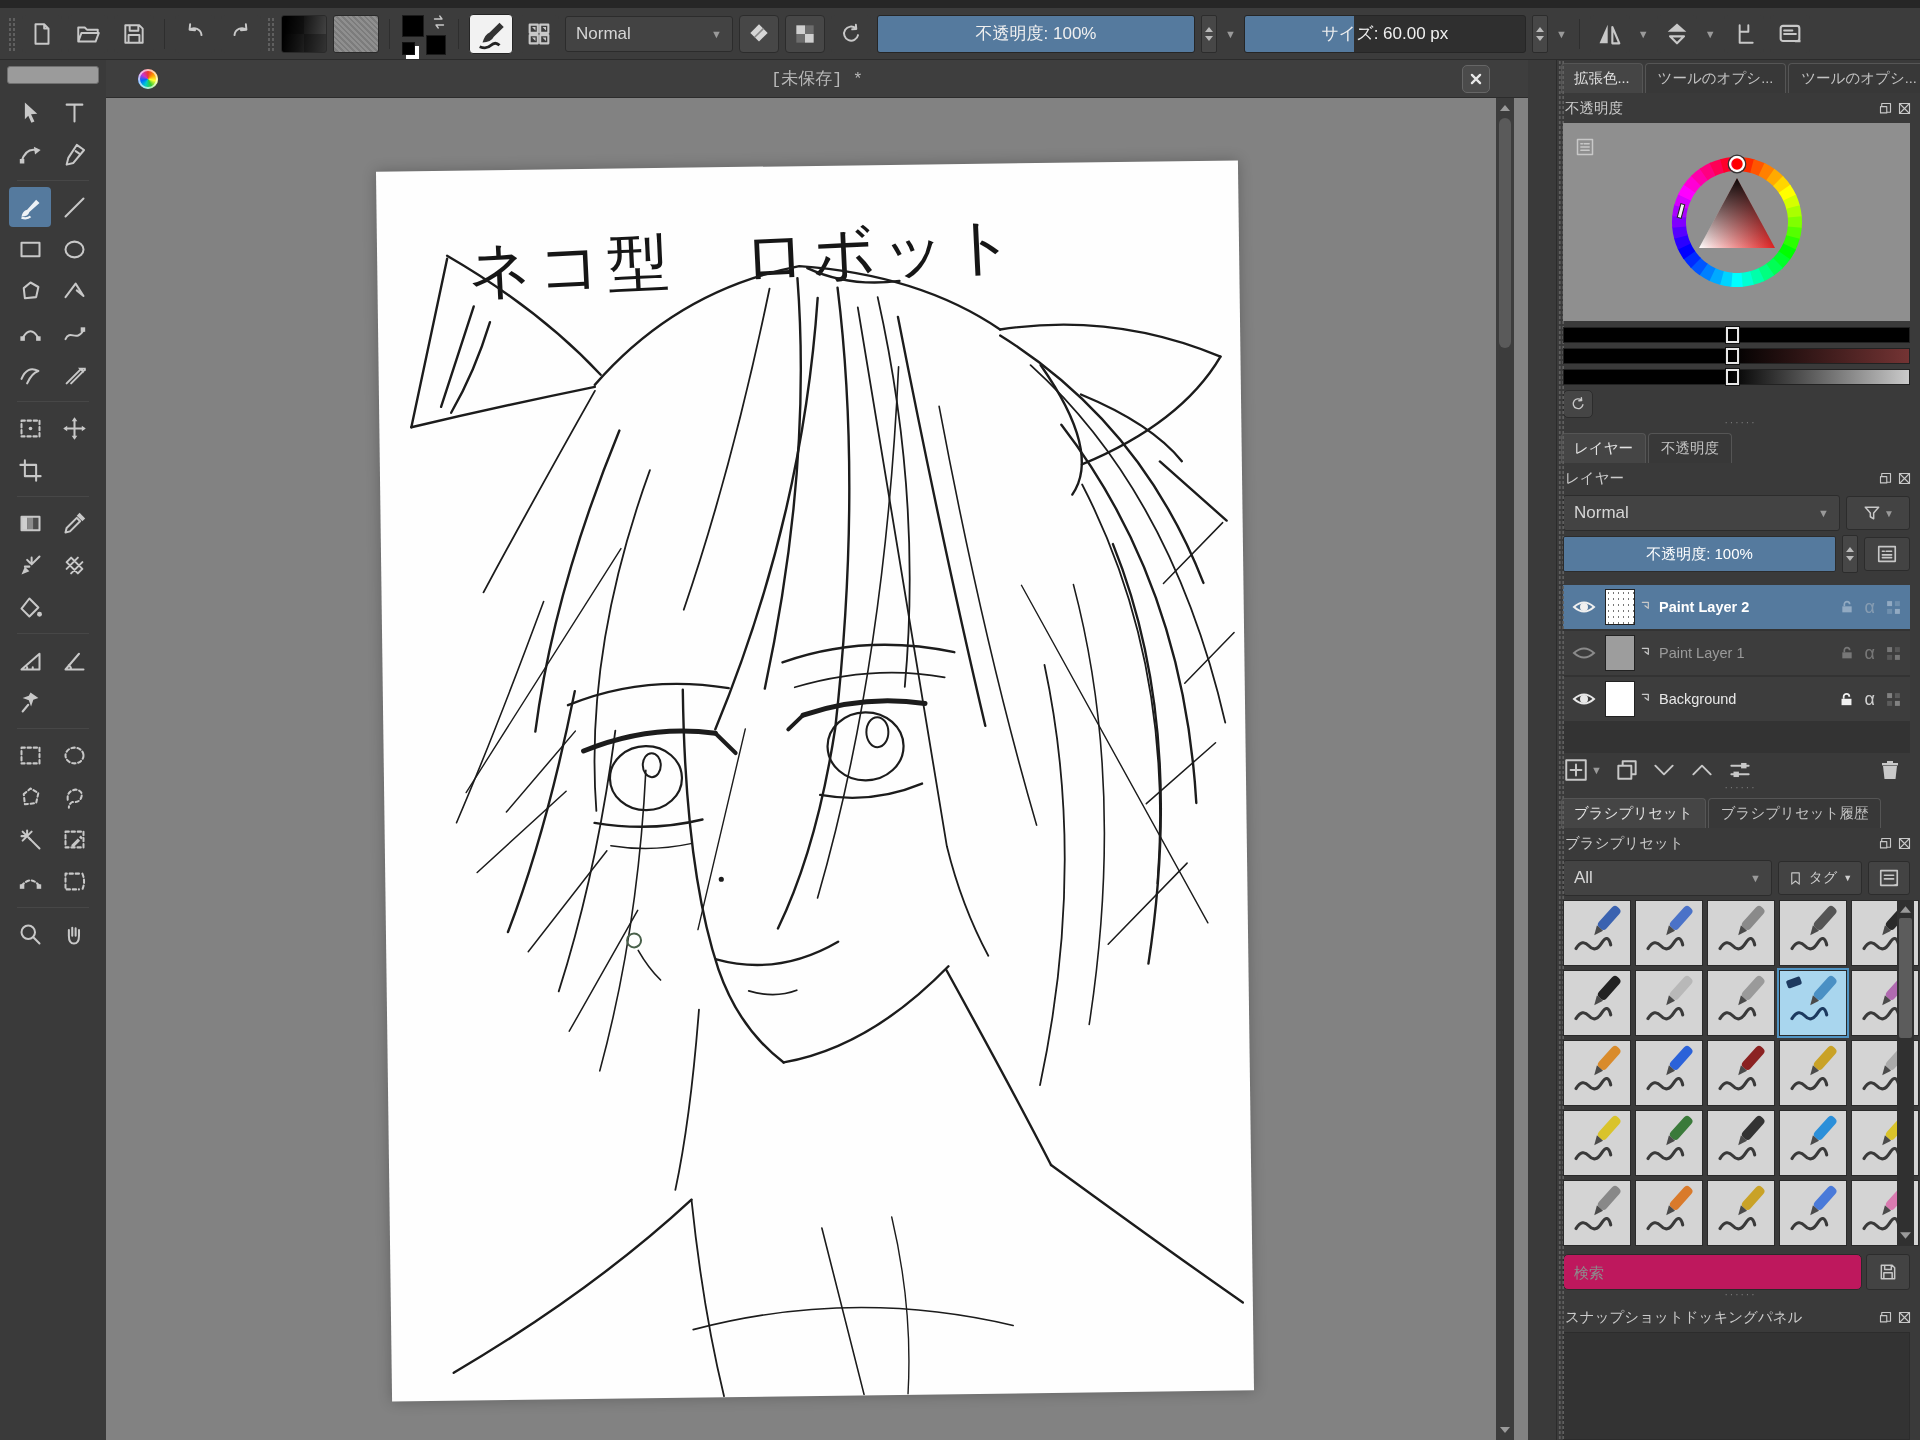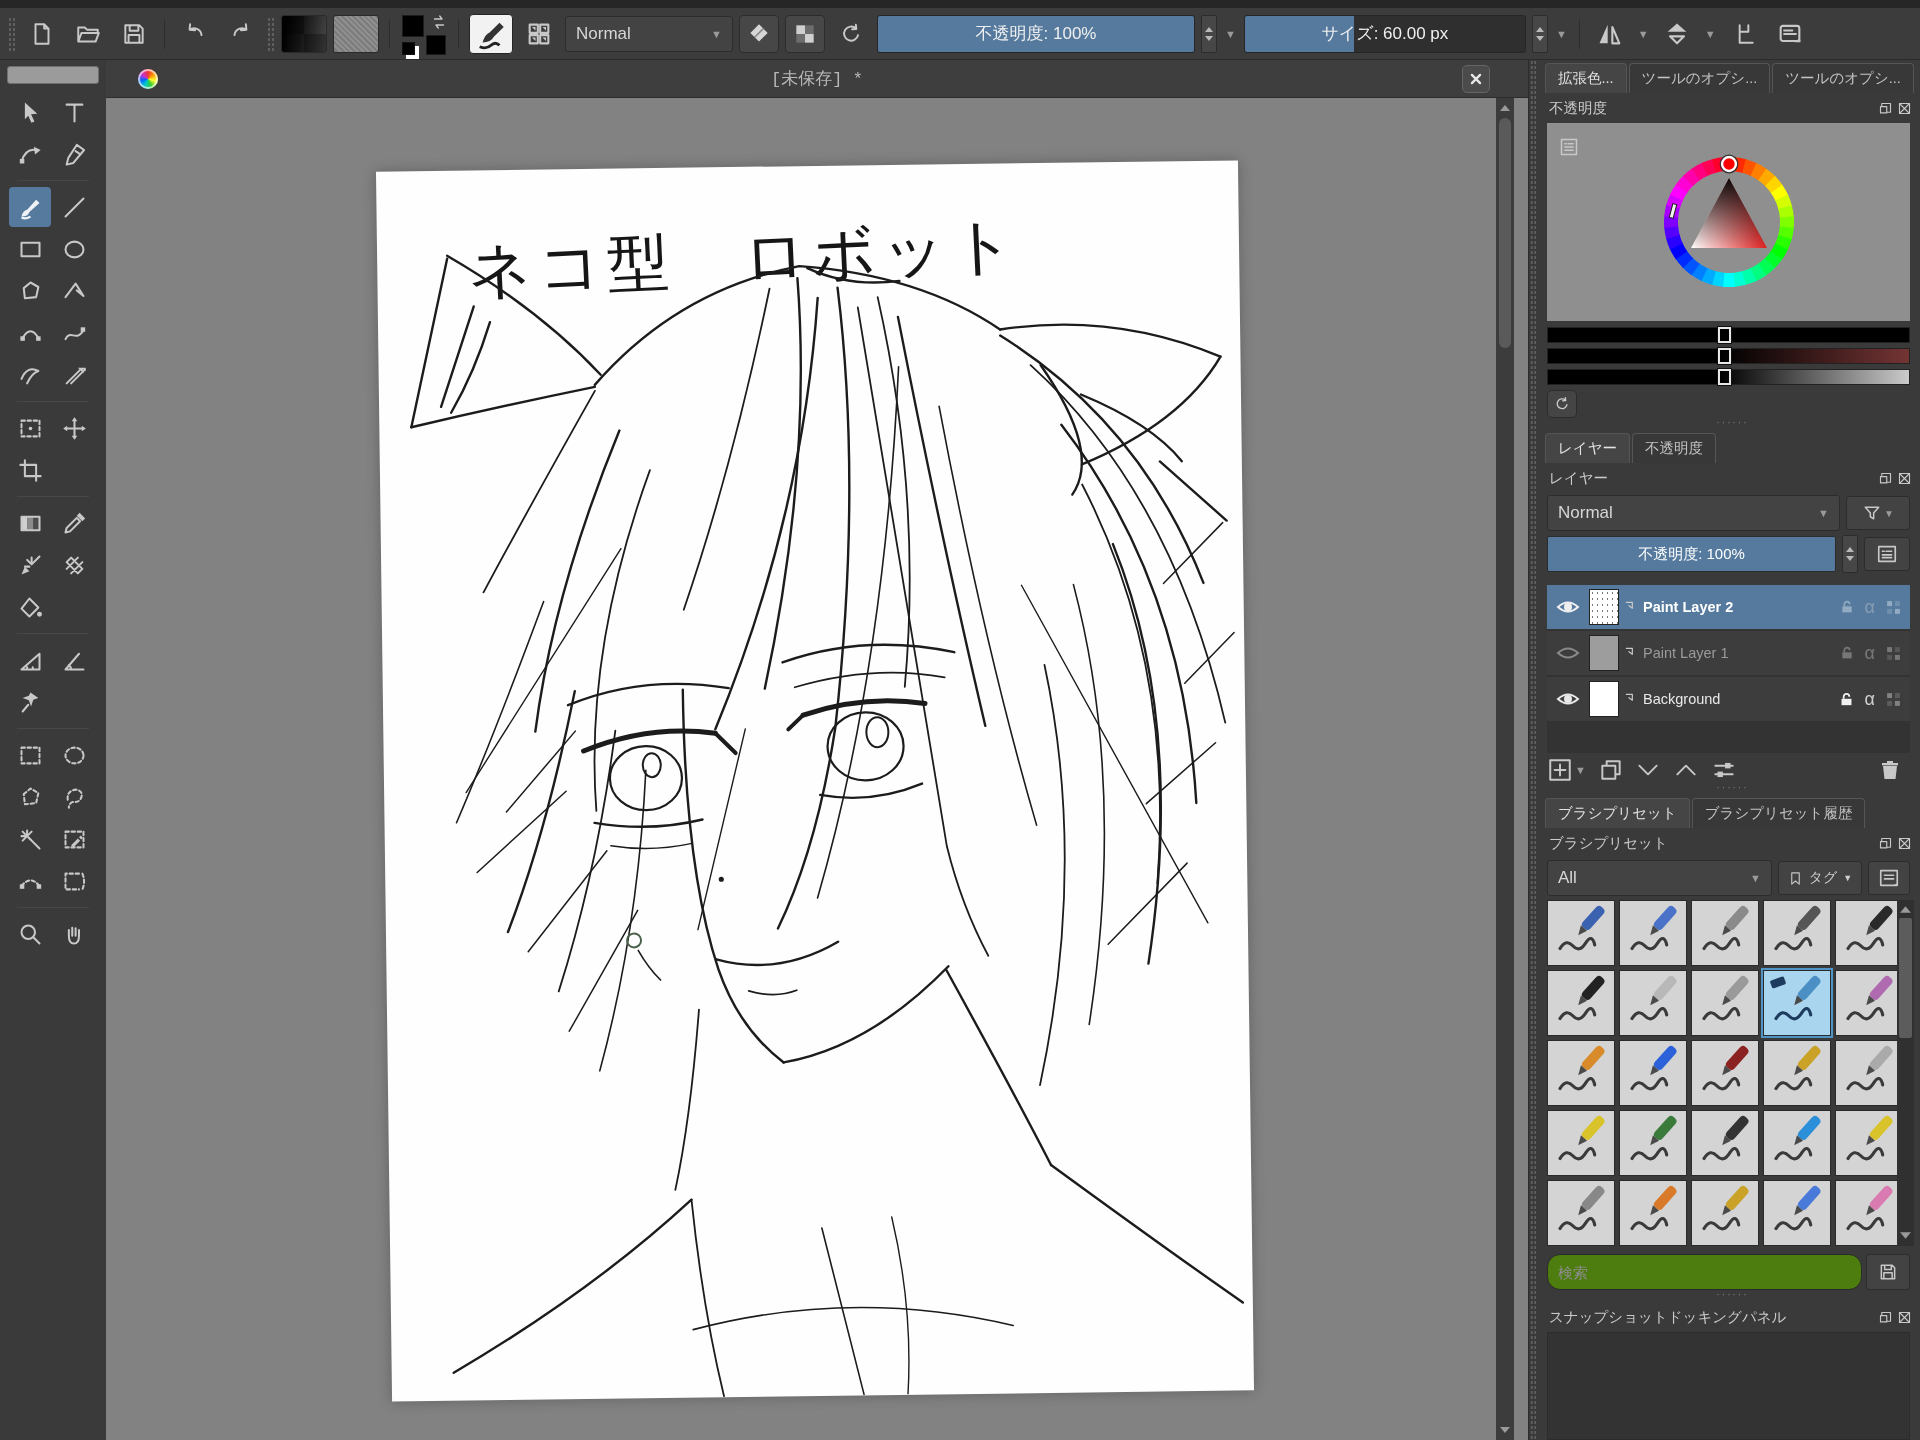--- a/index.html
+++ b/index.html
@@ -61,22 +61,22 @@
   .close-btn svg { width:14px; height:14px; }
   .viewport { position:absolute; left:0; top:38px; right:0; bottom:0; overflow:hidden; }
   .paper { position:absolute; left:278px; top:68px; width:862px; height:1230px; background:#fefefe;
     transform:rotate(-0.75deg); box-shadow:0 0 14px rgba(0,0,0,.25); }
   .paper svg { width:100%; height:100%; }
   .vscroll { position:absolute; right:14px; top:0; bottom:0; width:18px; background:#3c3c3c; }
   .vscroll .arr { position:absolute; left:0; width:18px; height:16px; display:flex; align-items:center; justify-content:center; }
   .vscroll .thumb { position:absolute; left:3px; top:20px; width:12px; height:230px; background:#5a5a5a; border-radius:6px; }
 
   
-  .dock { position:absolute; right:0; top:60px; width:392px; bottom:0; background:#3a3a3a; border-left:1px solid #2c2c2c;
-    padding-left:16px; }
+  .dock { position:absolute; right:0; top:60px; width:364px; bottom:0; background:#3a3a3a; border-left:1px solid #2c2c2c;
+    padding-left:4px; }
   .dock:before { content:""; position:absolute; left:1px; top:0; bottom:0; width:6px;
     background-image:radial-gradient(#606060 1px, transparent 1.1px); background-size:3.5px 5px; }
   .tabs { display:flex; gap:2px; padding-top:3px; }
   .tab { height:30px; display:flex; align-items:center; padding:0 12px; font-size:14.5px; color:#c3c3c3;
     background:#383838; border:1px solid #555; border-bottom:none; border-radius:4px 4px 0 0; white-space:nowrap; }
   .tab.active { background:#454545; color:#e2e2e2; }
   .panel-head { display:flex; align-items:center; height:28px; font-size:14.5px; color:#cbcbcb; padding:2px 2px 0 4px; }
   .panel-head .ph-icons { margin-left:auto; display:flex; gap:4px; margin-right:6px; }
   .ph-icons svg { width:15px; height:15px; }
   .dots-h { text-align:center; color:#7d7d7d; font-size:10px; letter-spacing:2px; height:12px; line-height:10px; }
@@ -116,21 +116,21 @@
   .faded { opacity:.4; }
 
   .brushgrid { position:relative; margin:4px 10px 0 2px; }
   .bg-tiles { display:grid; grid-template-columns:repeat(5,68px); gap:4px; }
   .btile { width:68px; height:66px; background:#d4d4d4; border:1px solid #2a2a2a; position:relative; }
   .btile.sel { background:#a9d6ee; outline:2px solid #4f94c4; }
   .btile svg { width:100%; height:100%; }
   .bscroll { position:absolute; right:-4px; top:0; bottom:0; width:17px; background:#303030; }
   .bscroll .thumb { position:absolute; left:2px; top:18px; width:13px; height:120px; background:#5c5c5c; border-radius:2px; }
   .search-row { display:flex; gap:4px; margin:8px 10px 0 2px; }
-  .search-input { flex:1; height:36px; background:#4d7c0f; border:1px solid #2a2a2a; border-radius:13px; color:#d5d5d5;
+  .search-input { flex:1; height:36px; background:#be185d; border:1px solid #2a2a2a; border-radius:5px; color:#d5d5d5;
     font-size:15px; padding:0 10px; }
   .search-input::placeholder { color:#8d8d8d; }
   .snap-area { margin:2px 10px 0 2px; height:108px; background:#333; border:1px solid #2c2c2c; }
 
   svg .st { stroke:#c8c8c8; stroke-width:1.8; fill:none; stroke-linecap:round; stroke-linejoin:round; }
   svg .fl { fill:#c8c8c8; stroke:none; }
   svg .da { stroke-dasharray:3 2.4; }
 </style>
 </head>
 <body>

